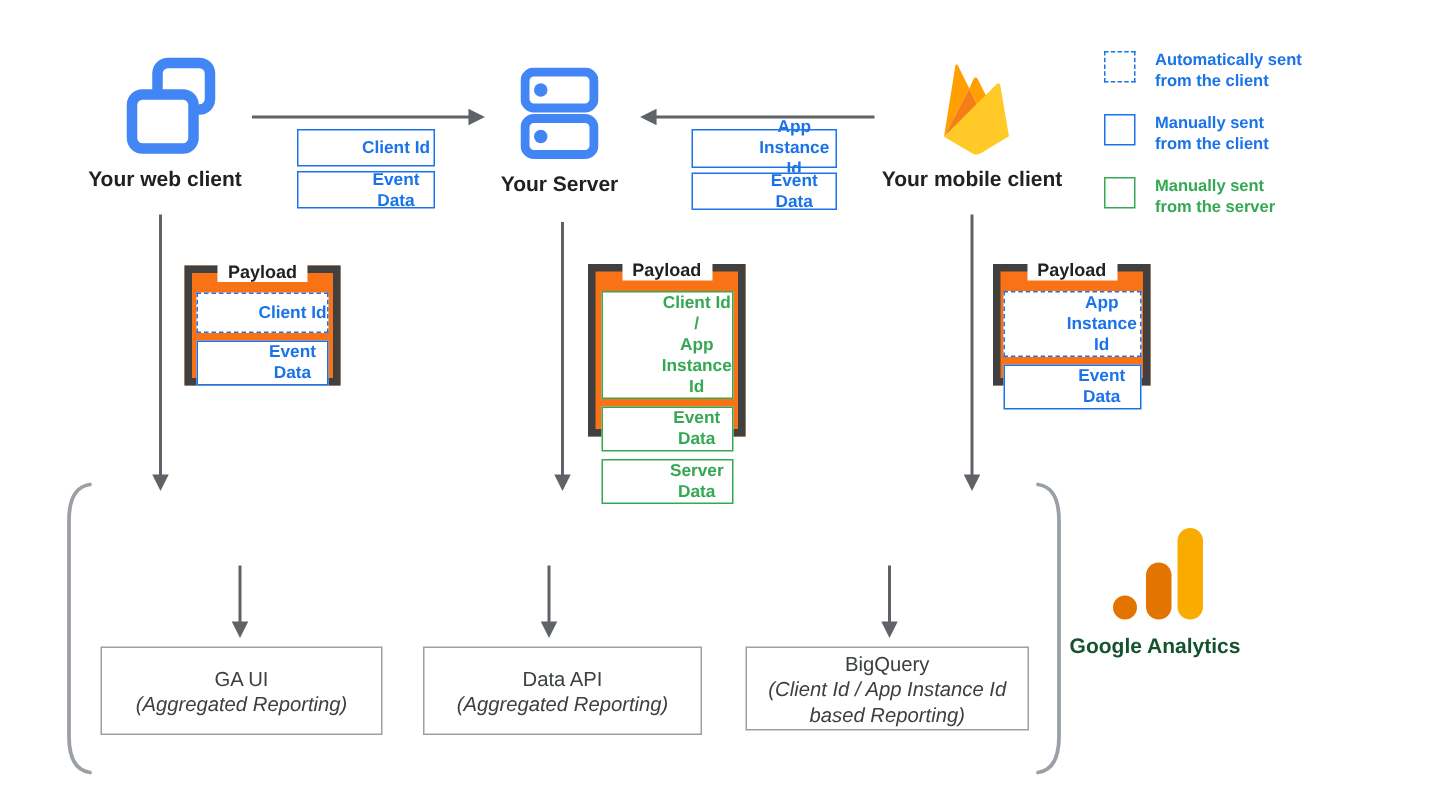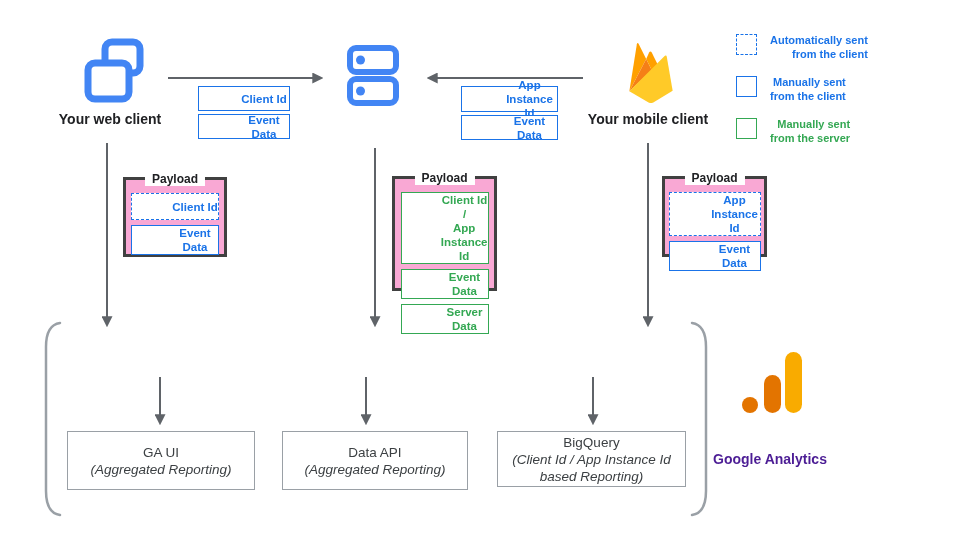--- a/index.html
+++ b/index.html
@@ -5,42 +5,42 @@
   html,body{margin:0;padding:0;background:#fff;}
   #stage{position:relative;width:960px;height:540px;background:#fff;overflow:hidden;
          font-family:"Liberation Sans",sans-serif;-webkit-font-smoothing:antialiased;}
   .abs{position:absolute;}
   svg.overlay{position:absolute;left:0;top:0;width:960px;height:540px;}
   .node-label{font-size:14px;font-weight:bold;color:#202124;text-align:center;}
   .tagbox{position:absolute;display:flex;align-items:center;justify-content:center;
           background:#fff;border:1.5px solid #1a73e8;color:#1a73e8;
           font-size:11.5px;font-weight:bold;box-sizing:border-box;text-align:center;line-height:14px;padding-left:40px;}
   .tagbox.dashed{border-style:dashed;}
-  .tagbox.green{border-color:#34a853;color:#34a853;align-items:flex-end;}
-  .payload{position:absolute;border:3px solid #404040;background:#f9a8d4;box-sizing:border-box;
+  .tagbox.green{border-color:#34a853;color:#34a853;}
+  .payload{position:absolute;border:5px solid #404040;background:#f97316;box-sizing:border-box;
            display:flex;flex-direction:column;align-items:center;gap:5px;padding-top:13px;}
   .payload-title{position:absolute;top:-8px;left:50%;transform:translateX(-50%);
                  background:#fff;padding:0 7px;font-size:12px;font-weight:bold;color:#202124;white-space:nowrap;}
   .payload .tagbox{position:static;width:88px;min-height:25px;flex:none;}
   .endpoint{position:absolute;border:1px solid #9aa0a6;background:#fff;box-sizing:border-box;
             display:flex;align-items:center;justify-content:center;
             font-size:13.5px;color:#202124;}
   .outbox{position:absolute;border:1px solid #9aa0a6;background:#fff;box-sizing:border-box;
           display:flex;flex-direction:column;align-items:center;justify-content:center;
           font-size:13.5px;line-height:17px;color:#3c4043;text-align:center;padding:0 8px;}
   .outbox .sub{font-style:italic;}
   .legend-row{position:absolute;display:flex;align-items:flex-start;gap:13px;}
   .swatch{width:21px;height:21px;box-sizing:border-box;background:#fff;flex:none;}
   .swatch.dashed-blue{border:1.5px dashed #1a73e8;}
   .swatch.solid-blue{border:1.5px solid #1a73e8;}
   .swatch.solid-green{border:1.5px solid #34a853;}
-  .legend-text{font-size:11px;font-weight:bold;line-height:14px;margin-top:-1px;text-align:right;}
+  .legend-text{font-size:11px;font-weight:bold;line-height:14px;margin-top:-1px;}
   .legend-text.blue{color:#1a73e8;} .legend-text.green{color:#34a853;}
   .legend-text span{display:block;}
-  .brand-text{font-size:14px;font-weight:bold;color:#4c1d95;line-height:17px;text-align:center;margin-top:29px;}
+  .brand-text{font-size:14px;font-weight:bold;color:#14532d;line-height:17px;text-align:center;}
   .brand-text span{display:block;}
 </style>
 </head>
 <body>
 
 <div id="stage">
 
   <svg class="overlay">
     <defs>
       <marker id="ah" viewBox="0 0 10 10" refX="7" refY="5" markerWidth="5.5" markerHeight="5.5" orient="auto-start-reverse">
@@ -68,20 +68,21 @@
     <rect x="5" y="26" width="41" height="36" rx="7" fill="#fff" stroke="#4285f4" stroke-width="7"></rect>
   </svg>
   <div class="abs node-label" style="left:35px;top:111px;width:150px;">Your web client</div>
 
   <svg class="abs" style="left:347px;top:45px;" width="52" height="62" viewBox="0 0 52 62">
     <rect x="3" y="3" width="46" height="24" rx="6" fill="#fff" stroke="#4285f4" stroke-width="6"></rect>
     <circle cx="13.5" cy="15" r="4.5" fill="#4285f4"></circle>
     <rect x="3" y="34" width="46" height="24" rx="6" fill="#fff" stroke="#4285f4" stroke-width="6"></rect>
     <circle cx="13.5" cy="46" r="4.5" fill="#4285f4"></circle>
   </svg>
+  <div class="abs node-label" style="left:298px;top:114px;width:150px;">Your Server</div>
 
   <svg class="abs" style="left:621px;top:40px;" width="60" height="66" viewBox="0 0 32 32">
     <path d="M13.445 8.543l-8.997 17.13L8.455.638c.148-.78.592-.855.988-.167z" fill="#ffa000"></path>
     <path d="M13.445 8.543l2.972 5.995-11.97 11.135z" fill="#f57f17"></path>
     <path d="M19.62 11.558l-3.202 2.98-2.972-5.995 1.537-3.448c.39-.693 1.024-.684 1.414 0z" fill="#ffa000"></path>
     <path d="M23.123 7.003c.572-.55 1.164-.362 1.315.417l3.116 18.105-10.328 6.2c-.36.2-1.32.286-1.32.286s-.874-.104-1.207-.3L4.447 25.673z" fill="#ffca28"></path>
   </svg>
   <div class="abs node-label" style="left:573px;top:111px;width:150px;">Your mobile client</div>
 
   <div class="tagbox" style="left:198px;top:86px;width:92px;height:25px;">Client Id</div>

